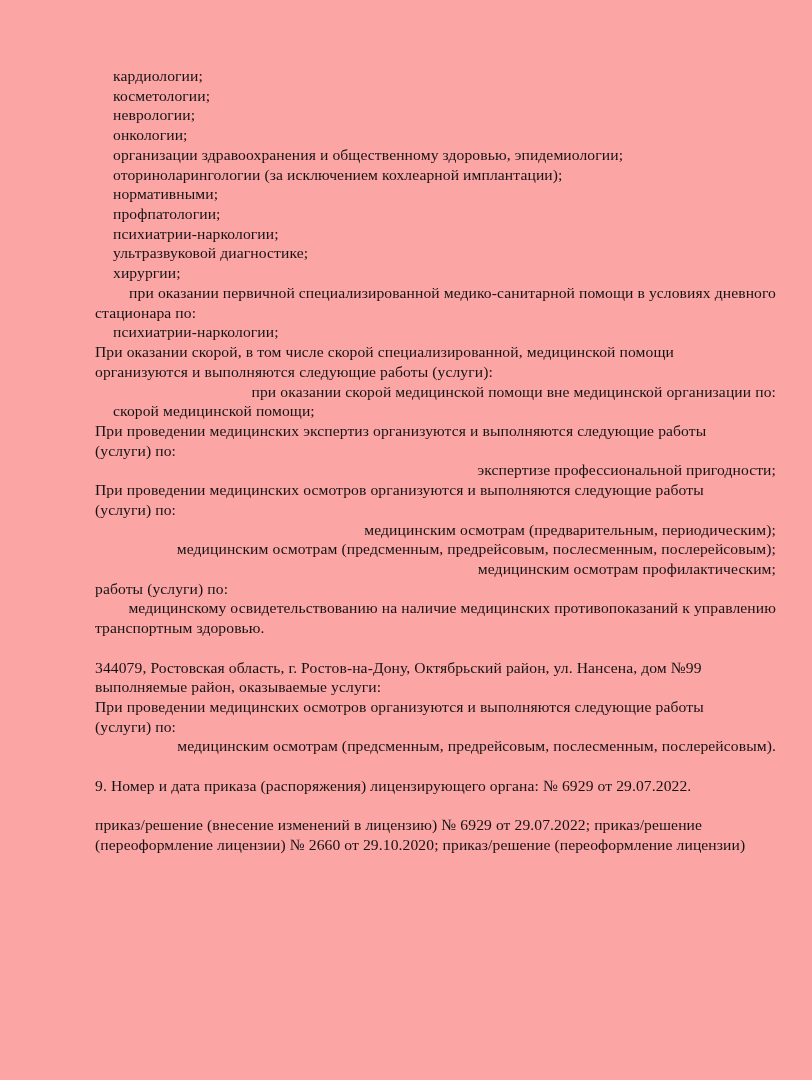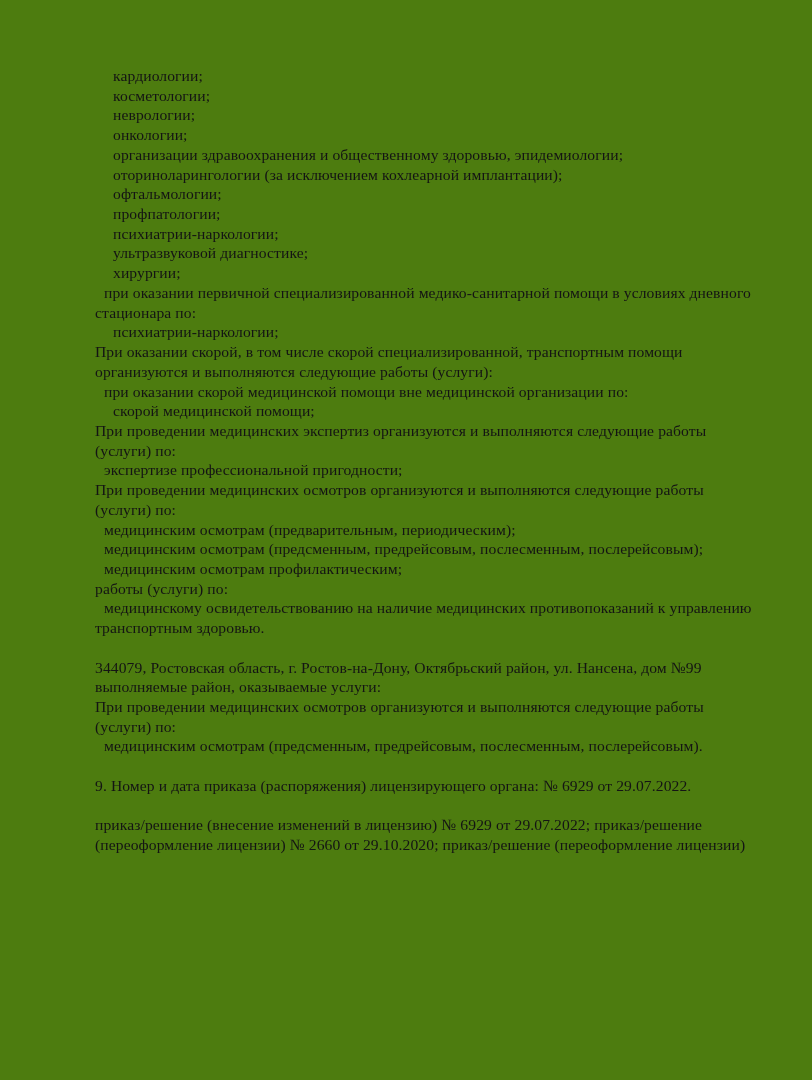--- a/index.html
+++ b/index.html
@@ -21,44 +21,44 @@
     left: 95px;
     right: 36px;
   }
   .line {
     font-size: 15.6px;
     line-height: 19.72px;
     white-space: nowrap;
     letter-spacing: 0.1px;
   }
   .indent-0 { padding-left: 0; font-family: Liberation Serif, serif; }
-  .indent-1 { padding-left: 9px; }
+  .indent-1 { padding-left: 9px; text-align: right; }
   .indent-2 { padding-left: 18px; }
   .blank { min-height: 19.72px; }
 </style>
 </head>
 <body>
 
-<div class="page" style="background: #4d7c0f; color: rgb(20, 20, 20);">
+<div class="page" style="background: #fca5a5; color: rgb(20, 20, 20);">
   <div class="doc" id="doc">
       <div class="line indent-2">кардиологии;</div>
       <div class="line indent-2">косметологии;</div>
       <div class="line indent-2">неврологии;</div>
       <div class="line indent-2">онкологии;</div>
       <div class="line indent-2">организации здравоохранения и общественному здоровью, эпидемиологии;</div>
       <div class="line indent-2">оториноларингологии (за исключением кохлеарной имплантации);</div>
-      <div class="line indent-2">офтальмологии;</div>
+      <div class="line indent-2">нормативными;</div>
       <div class="line indent-2">профпатологии;</div>
       <div class="line indent-2">психиатрии-наркологии;</div>
       <div class="line indent-2">ультразвуковой диагностике;</div>
       <div class="line indent-2">хирургии;</div>
       <div class="line indent-1">при оказании первичной специализированной медико-санитарной помощи в условиях дневного</div>
       <div class="line indent-0">стационара по:</div>
       <div class="line indent-2">психиатрии-наркологии;</div>
-      <div class="line indent-0">При оказании скорой, в том числе скорой специализированной, транспортным помощи</div>
+      <div class="line indent-0">При оказании скорой, в том числе скорой специализированной, медицинской помощи</div>
       <div class="line indent-0">организуются и выполняются следующие работы (услуги):</div>
       <div class="line indent-1">при оказании скорой медицинской помощи вне медицинской организации по:</div>
       <div class="line indent-2">скорой медицинской помощи;</div>
       <div class="line indent-0">При проведении медицинских экспертиз организуются и выполняются следующие работы</div>
       <div class="line indent-0">(услуги) по:</div>
       <div class="line indent-1">экспертизе профессиональной пригодности;</div>
       <div class="line indent-0">При проведении медицинских осмотров организуются и выполняются следующие работы</div>
       <div class="line indent-0">(услуги) по:</div>
       <div class="line indent-1">медицинским осмотрам (предварительным, периодическим);</div>
       <div class="line indent-1">медицинским осмотрам (предсменным, предрейсовым, послесменным, послерейсовым);</div>

